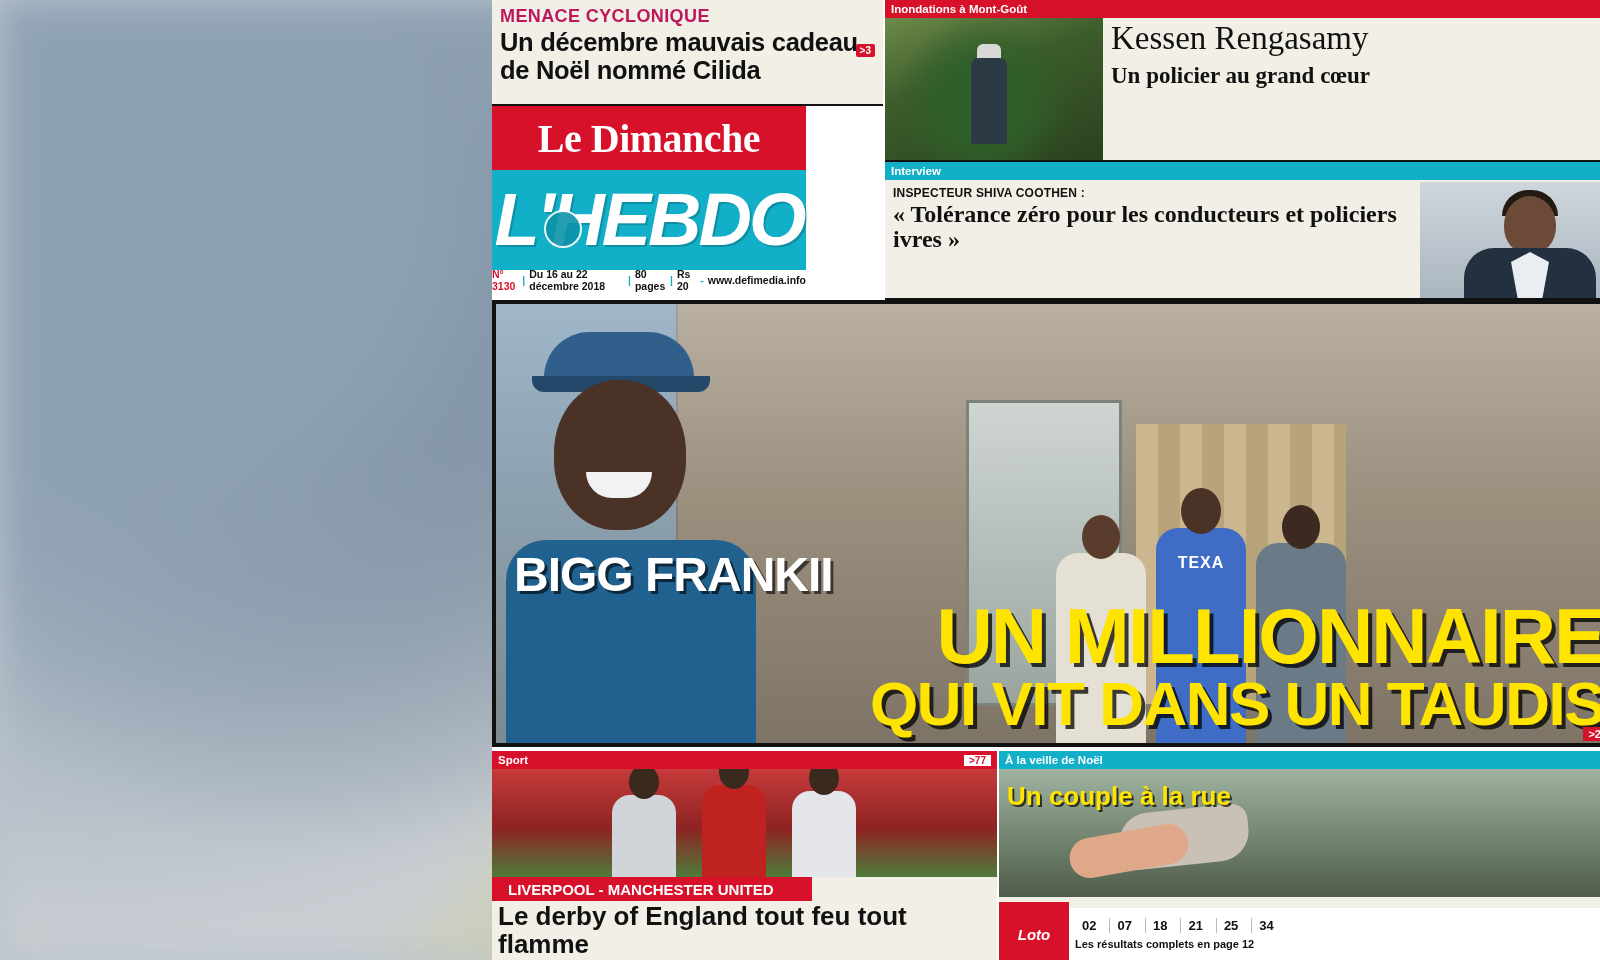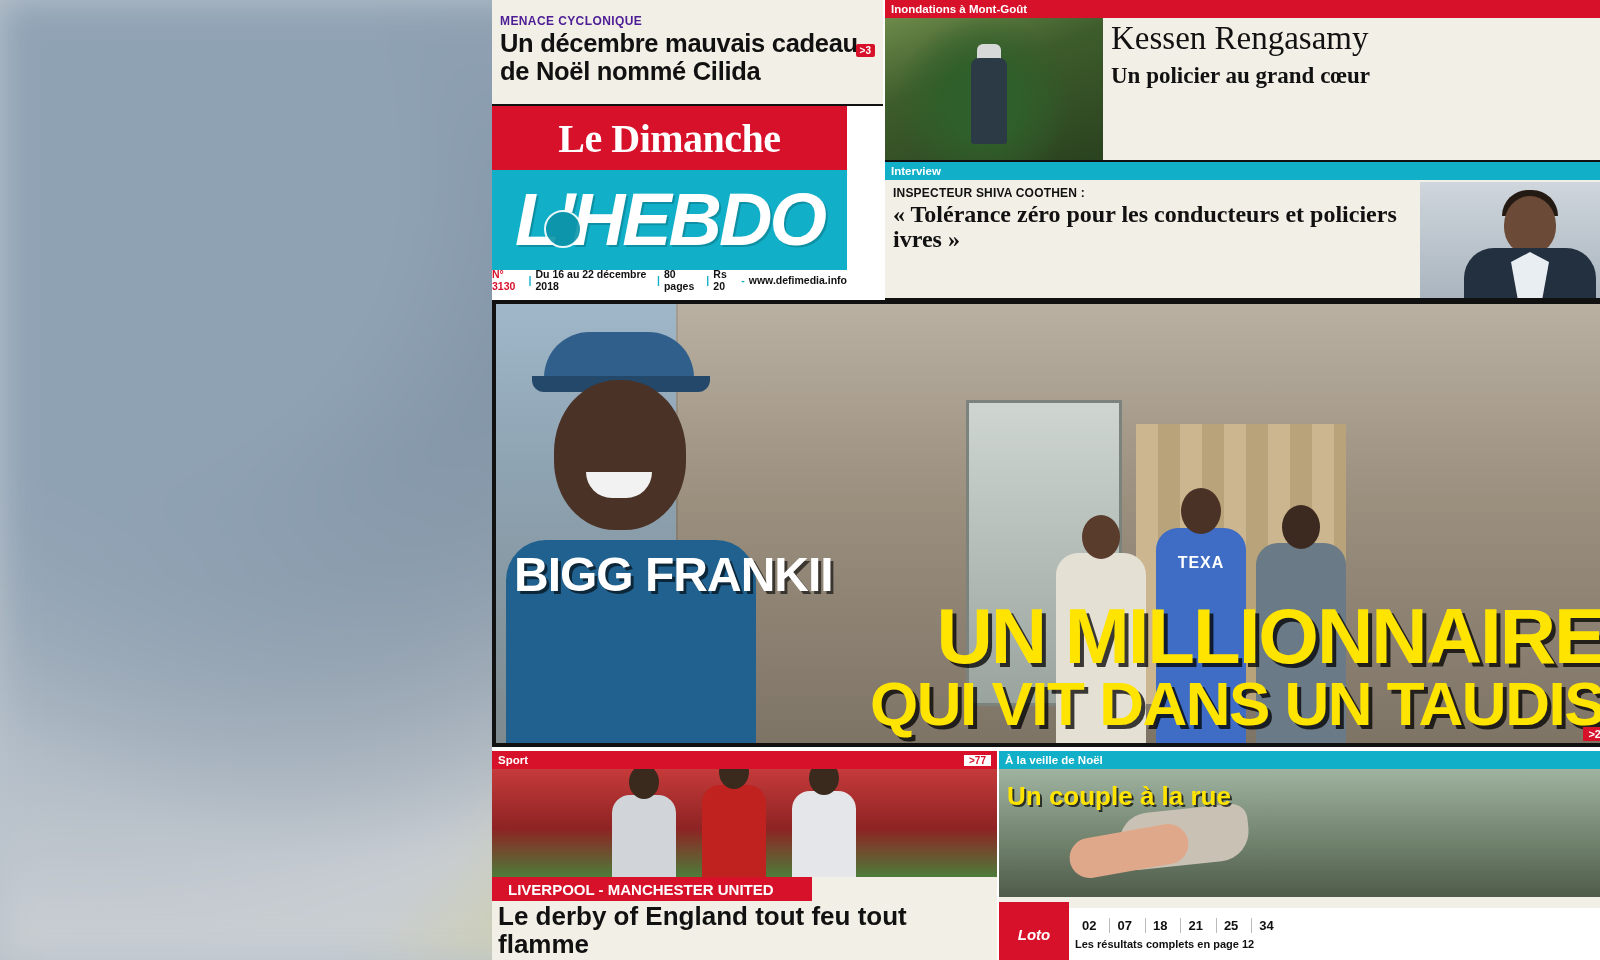--- a/index.html
+++ b/index.html
@@ -27,30 +27,30 @@
   
   .paper{position:absolute;left:492px;top:0;width:1148px;height:960px;
     background:#ffffff;overflow:hidden;}
 
   
   .toprow{position:absolute;left:0;top:0;width:1148px;height:298px;}
 
   
   .cyclone{position:absolute;left:0;top:0;width:391px;height:104px;
     background:#f2efe6;border-bottom:2px solid #111;}
-  .cyclone .kicker{font-size:12px;font-weight:bold;color:#4c1d95;
-    letter-spacing:.4px;padding:14px 0 2px 8px;}
+  .cyclone .kicker{font-size:18px;font-weight:bold;color:#be185d;
+    letter-spacing:.4px;padding:6px 0 2px 8px;}
   .cyclone h2{margin:0;padding:0 0 0 8px;font-size:25.5px;line-height:1.08;
     font-weight:bold;color:#111;letter-spacing:-.3px;}
   .pagearrow{display:inline-block;background:#d8112a;color:#fff;font-size:10px;
     font-weight:bold;padding:1px 4px;border-radius:2px;}
   .cyclone .pg{position:absolute;right:8px;top:44px;}
 
   
-  .masthead{position:absolute;left:0;top:106px;width:355px;height:192px;}
+  .masthead{position:absolute;left:0;top:106px;width:314px;height:192px;}
   .md-red{background:#d8112a;height:64px;display:flex;align-items:center;
     justify-content:center;}
   .md-red span{color:#fff;font-size:40px;font-weight:bold;letter-spacing:-.5px;
     font-family:"Liberation Serif",serif;}
   .md-cyan{background:#12b0c8;height:100px;position:relative;
     display:flex;align-items:center;justify-content:center;}
   .md-cyan span{color:#fff;font-size:74px;font-weight:bold;font-style:italic;
     letter-spacing:-3px;line-height:1;font-family:"Liberation Sans",sans-serif;
     text-shadow:2px 2px 0 rgba(0,0,0,.18);}
   .md-seal{position:absolute;left:52px;top:40px;width:34px;height:34px;

